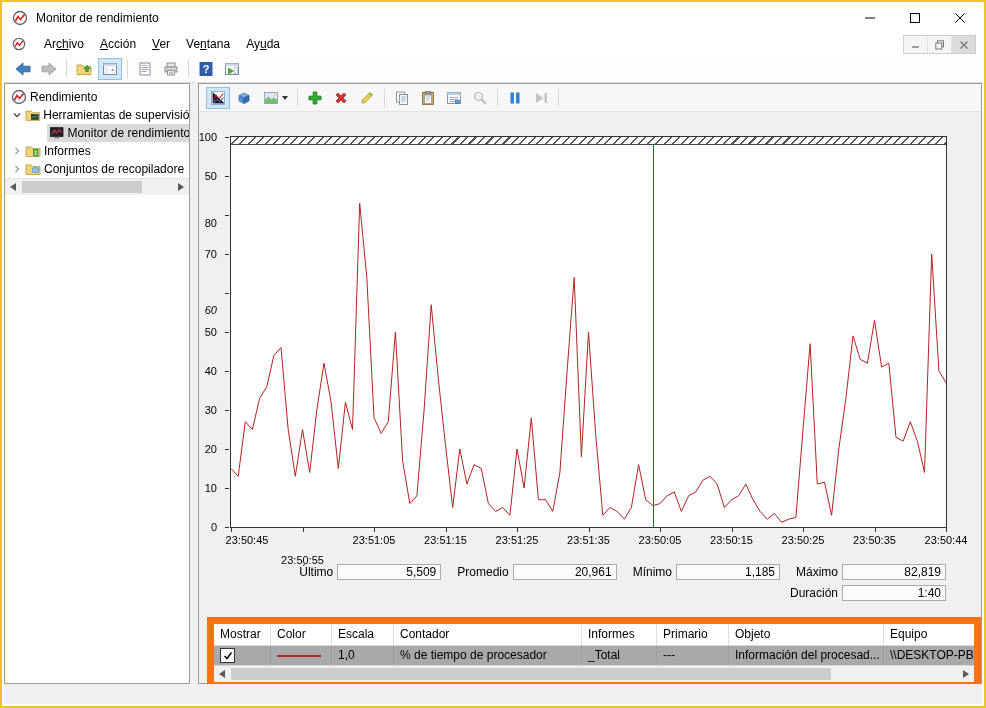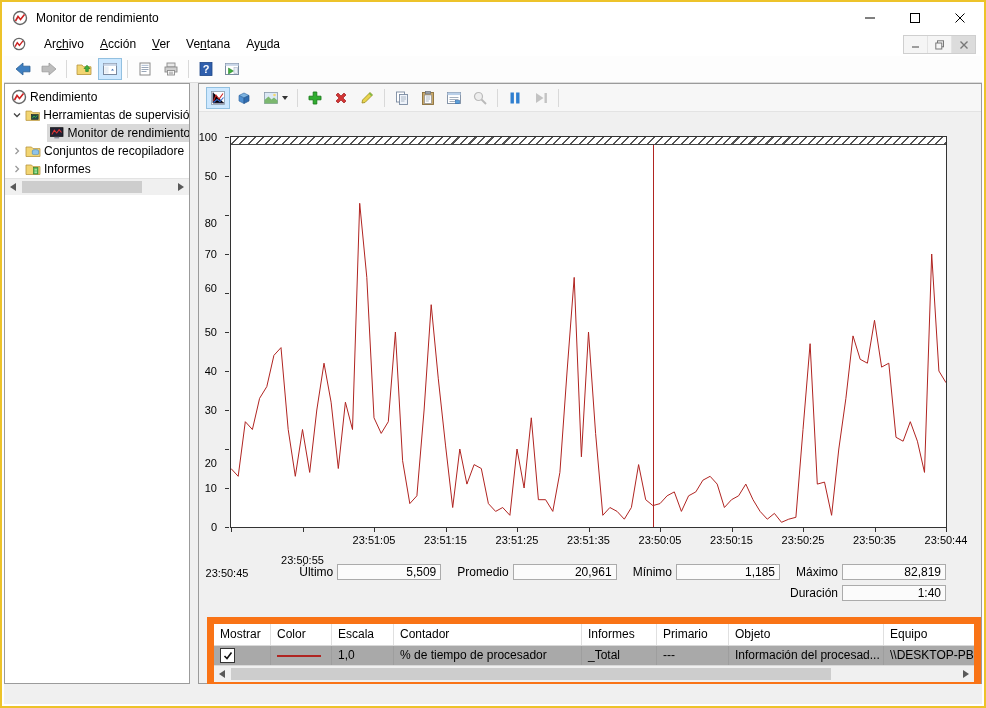--- a/index.html
+++ b/index.html
@@ -239,38 +239,38 @@
         </div>
 
         <div class="tree-row" style="padding-left:4px;">
           <span class="chev">
             <svg width="10" height="10" viewBox="0 0 10 10">
                 <polyline points="3.5,2 6.5,5 3.5,8" fill="none" stroke="#999" stroke-width="1.3"></polyline>
               </svg>
           </span>
           <svg class="icon16" viewBox="0 0 16 16">
             <path d="M1 4 h5.5 l1.5 1.6 H15 V13.5 H1 Z" fill="#f2d572" stroke="#b8963f" stroke-width="0.8"></path>
-            <ellipse cx="10.5" cy="8" rx="3.2" ry="1.4" fill="#8fc3e8" stroke="#4a86b8" stroke-width="0.6"></ellipse>
-            <path d="M7.3 8 V11 c0,0.8 6.4,0.8 6.4,0 V8" fill="#8fc3e8" stroke="#4a86b8" stroke-width="0.6"></path>
-          </svg>
-          <span class="lbl">Conjuntos de recopiladore</span>
+            <rect x="8.5" y="6.5" width="4.5" height="6.5" fill="#4db84d" stroke="#2d7a2d" stroke-width="0.6"></rect>
+            <path d="M9.5 8.3 h2.5 M9.5 10 h2.5 M9.5 11.7 h2.5" stroke="#e9f7e9" stroke-width="0.7"></path>
+          </svg>
+          <span class="lbl">Informes</span>
         </div>
 
         <div class="tree-row" style="padding-left:4px;">
           <span class="chev">
             <svg width="10" height="10" viewBox="0 0 10 10">
                 <polyline points="3.5,2 6.5,5 3.5,8" fill="none" stroke="#999" stroke-width="1.3"></polyline>
               </svg>
           </span>
           <svg class="icon16" viewBox="0 0 16 16">
             <path d="M1 4 h5.5 l1.5 1.6 H15 V13.5 H1 Z" fill="#f2d572" stroke="#b8963f" stroke-width="0.8"></path>
-            <rect x="8.5" y="6.5" width="4.5" height="6.5" fill="#4db84d" stroke="#2d7a2d" stroke-width="0.6"></rect>
-            <path d="M9.5 8.3 h2.5 M9.5 10 h2.5 M9.5 11.7 h2.5" stroke="#e9f7e9" stroke-width="0.7"></path>
-          </svg>
-          <span class="lbl">Informes</span>
+            <ellipse cx="10.5" cy="8" rx="3.2" ry="1.4" fill="#8fc3e8" stroke="#4a86b8" stroke-width="0.6"></ellipse>
+            <path d="M7.3 8 V11 c0,0.8 6.4,0.8 6.4,0 V8" fill="#8fc3e8" stroke="#4a86b8" stroke-width="0.6"></path>
+          </svg>
+          <span class="lbl">Conjuntos de recopiladore</span>
         </div>
       </div>
 
       <div class="tree-scroll hscroll">
         <div class="sb-arrow left">
             <div class="tri-l"></div>
           </div>
         <div class="sb-thumb" style="left:17px;width:120px;"></div>
         <div class="sb-arrow right">
             <div class="tri-r"></div>
@@ -444,39 +444,39 @@
             <div class="sb-arrow right">
                 <div class="tri-r"></div>
               </div>
           </div>
         </div>
 
       <div class="ylab" style="top: 415px;">0</div>
           <div class="ticky" style="top: 415px;"></div>
           <div class="ylab" style="top: 376px;">10</div>
           <div class="ticky" style="top: 376px;"></div>
-          <div class="ylab" style="top: 351px;">20</div>
+          <div class="ylab" style="top: 337px;">20</div>
           <div class="ticky" style="top: 337px;"></div>
           <div class="ylab" style="top: 298px;">30</div>
           <div class="ticky" style="top: 298px;"></div>
           <div class="ylab" style="top: 259px;">40</div>
           <div class="ticky" style="top: 259px;"></div>
           <div class="ylab" style="top: 220px;">50</div>
           <div class="ticky" style="top: 220px;"></div>
-          <div class="ylab" style="top: 176px;">60</div>
+          <div class="ylab" style="top: 198px; font-style: italic;">60</div>
           <div class="ticky" style="top: 181px;"></div>
           <div class="ylab" style="top: 142px;">70</div>
           <div class="ticky" style="top: 142px;"></div>
           <div class="ylab" style="top: 103px; margin-top: 8px;">80</div>
           <div class="ticky" style="top: 103px;"></div>
           <div class="ylab" style="top: 64px;">50</div>
           <div class="ticky" style="top: 64px;"></div>
           <div class="ylab" style="top: 25px;">100</div>
           <div class="ticky" style="top: 25px;"></div>
-          <div class="xlab" style="left: 28px; margin-top: 33px;">23:50:45</div>
+          <div class="xlab" style="left: 48px;">23:50:45</div>
           <div class="tickx" style="left: 32px;"></div>
           <div class="xlab" style="left: 103.5px; margin-top: 20px;">23:50:55</div>
           <div class="tickx" style="left: 103.5px;"></div>
           <div class="xlab" style="left: 175px;">23:51:05</div>
           <div class="tickx" style="left: 175px;"></div>
           <div class="xlab" style="left: 246.5px;">23:51:15</div>
           <div class="tickx" style="left: 246.5px;"></div>
           <div class="xlab" style="left: 318px;">23:51:25</div>
           <div class="tickx" style="left: 318px;"></div>
           <div class="xlab" style="left: 389.5px;">23:51:35</div>

